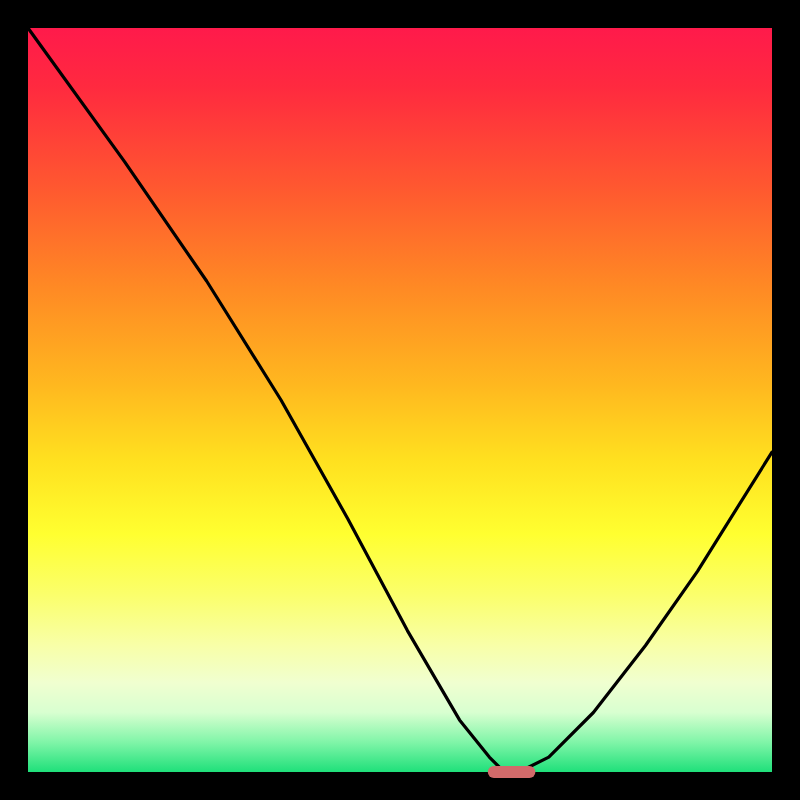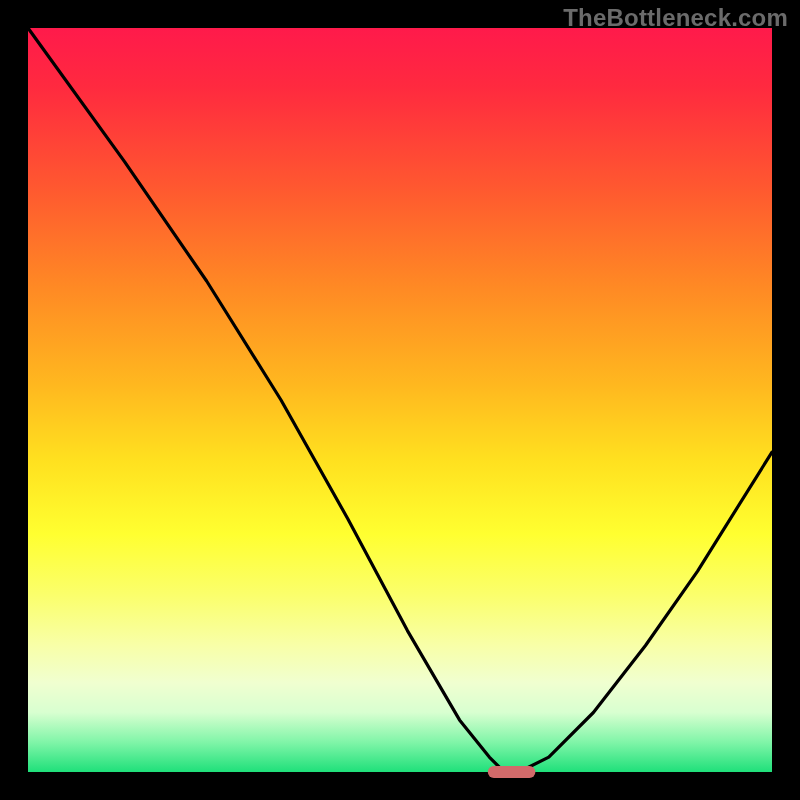--- a/index.html
+++ b/index.html
@@ -58,20 +58,19 @@
     stroke: #000;
     stroke-width: 3.2;
     stroke-linejoin: round;
     stroke-linecap: round;
   }
 </style>
 </head>
 <body>
 
 <div class="frame">
-  <div class="watermark">TheBottleneck.com</div>
   <div class="plot">
     <svg class="curve" viewBox="0 0 744 744">
       <path id="curve-path" class="line" d="M0.0 0.0 L96.7 133.9 L178.6 253.0 L253.0 372.0 L319.9 491.0 L379.4 602.6 L431.5 691.9 L461.3 729.1 L476.2 744.0 L491.0 744.0 L520.8 729.1 L565.4 684.5 L617.5 617.5 L669.6 543.1 L744.0 424.1"></path>
       <rect id="marker-rect" class="marker" rx="6" ry="6" x="459.8" y="738.0" width="47.6" height="12" fill="#d26a6a"></rect>
     </svg>
   </div>
 </div>
 
 </body></html>

